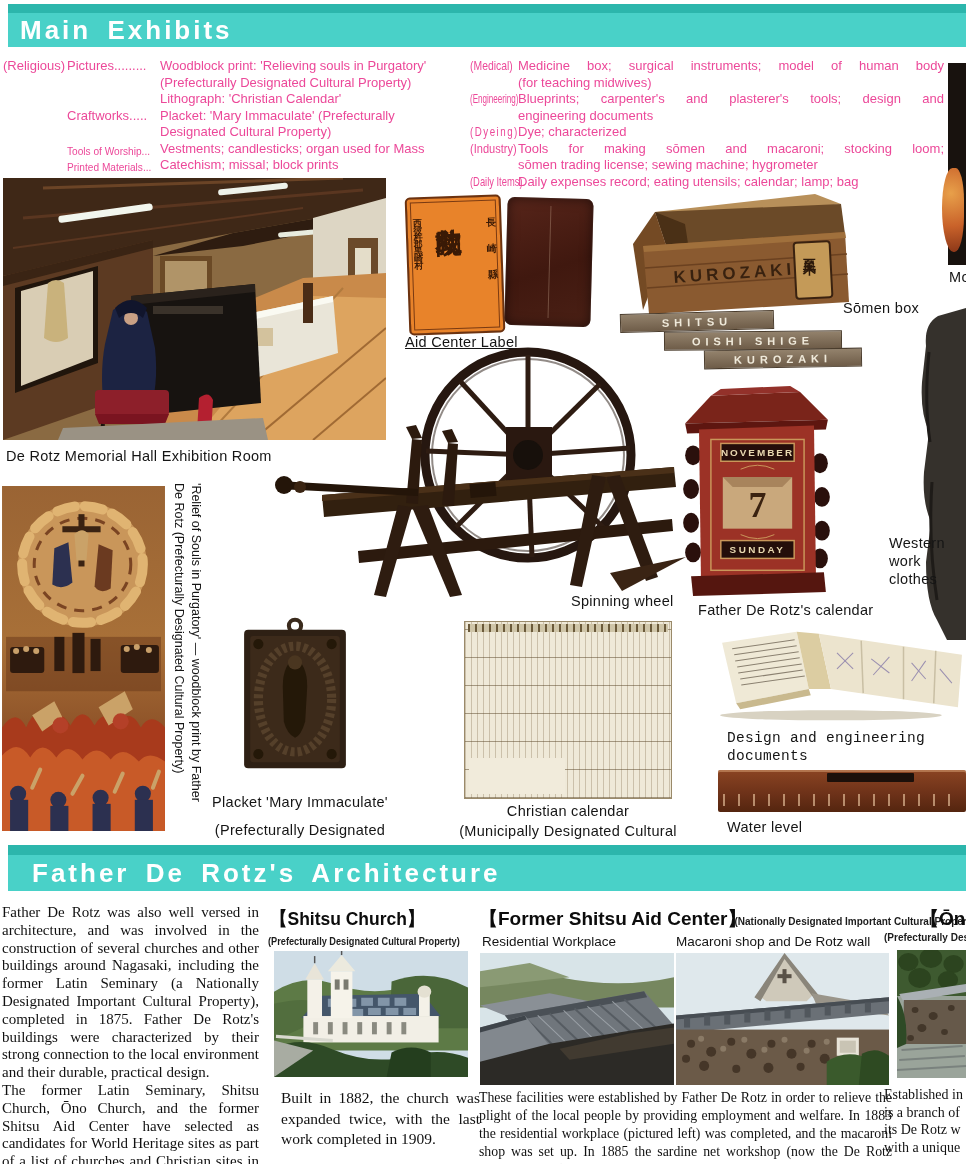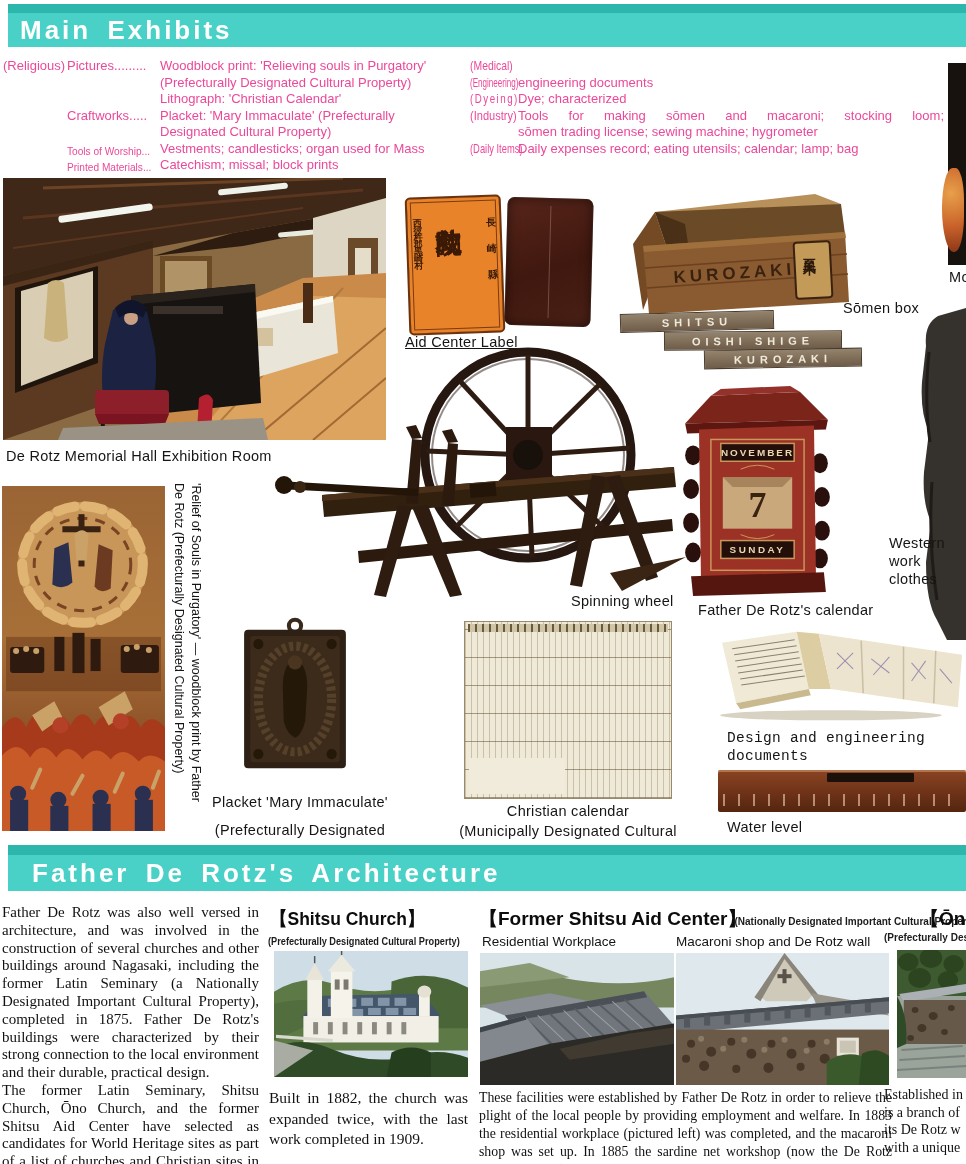--- a/index.html
+++ b/index.html
@@ -99,24 +99,29 @@
     <div class="lrow">
       <span class="cat"></span>
       <span class="llab"><span class="nw cx92 sm" style="position:relative;top:2px;">Printed Materials...</span></span>
       <span class="pre">Catechism; missal; block prints</span>
     </div>
   </div>
 
   <div class="abs exl" style="left:470px;top:58px;width:474px;">
     <div class="rrow">
       <span class="rlab"><span class="nw cx80">(Medical)</span></span>
+      <span class="rtxt">
+          <span class="j" style="display:block;">Medicine box; surgical instruments; model of human body</span>
+      <span style="display:block;">(for teaching midwives)</span>
+        </span>
     </div>
     <div class="rrow">
       <span class="rlab"><span class="nw cx62">(Engineering)</span></span>
       <span class="rtxt">
+          <span class="j" style="display:block;">Blueprints; carpenter's and plasterer's tools; design and</span>
       <span style="display:block;">engineering documents</span>
         </span>
     </div>
     <div class="rrow">
       <span class="rlab"><span class="nw cx75" style="letter-spacing:2px;">(Dyeing)</span></span>
       <span class="rtxt">
           <span style="display:block;">Dye; characterized</span>
         </span>
     </div>
     <div class="rrow">
@@ -470,21 +475,21 @@
       <polygon points="55,20 83,20 69,4" fill="#eceade"></polygon>
       <line x1="69" y1="4" x2="69" y2="0" stroke="#555555" stroke-width="1.5"></line>
       <rect x="148" y="42" width="11" height="22" fill="#f4f1e8"></rect>
       <ellipse cx="153.5" cy="40" rx="7" ry="6" fill="#e4e0d2"></ellipse>
       <line x1="2" y1="84" x2="60" y2="88" stroke="#d9d9d0" stroke-width="3"></line>
       <path d="M0,95 q30,-12 60,2 q40,16 80,6 q30,-8 58,2 l0,22 l-198,0 z" fill="#2e4a26"></path>
       <path d="M0,88 l40,10 l-40,26 z" fill="#a8aca2"></path>
       <path d="M120,100 q20,-10 40,0 l0,24 l-45,0 z" fill="#243e1e"></path>
     </svg>
   </div>
-  <div class="abs serif b2" style="left:269px;top:1088px;width:199px;">Built in 1882, the church was expanded twice, with the last work completed in 1909.</div>
+  <div class="abs serif b2" style="left:281px;top:1088px;width:199px;">Built in 1882, the church was expanded twice, with the last work completed in 1909.</div>
 
   <div class="abs" style="left:479px;top:906px;width:420px;display:flex;align-items:baseline;">
     <span class="h2head nw cx88">【Former Shitsu Aid Center】</span>
     <span class="h2sub nw cx88" style="margin-left:-12px;">(Nationally Designated Important Cultural Property)</span>
   </div>
   <div class="abs plabel" style="left:482px;top:934px;">Residential Workplace</div>
   <div class="abs plabel" style="left:676px;top:934px;">Macaroni shop and De Rotz wall</div>
   <div class="photo" style="left:480px;top:953px;width:194px;height:132px;">
     <svg viewBox="0 0 195 131" width="194" height="132" preserveAspectRatio="none">
       <rect width="195" height="131" fill="#d8e4e8"></rect>

